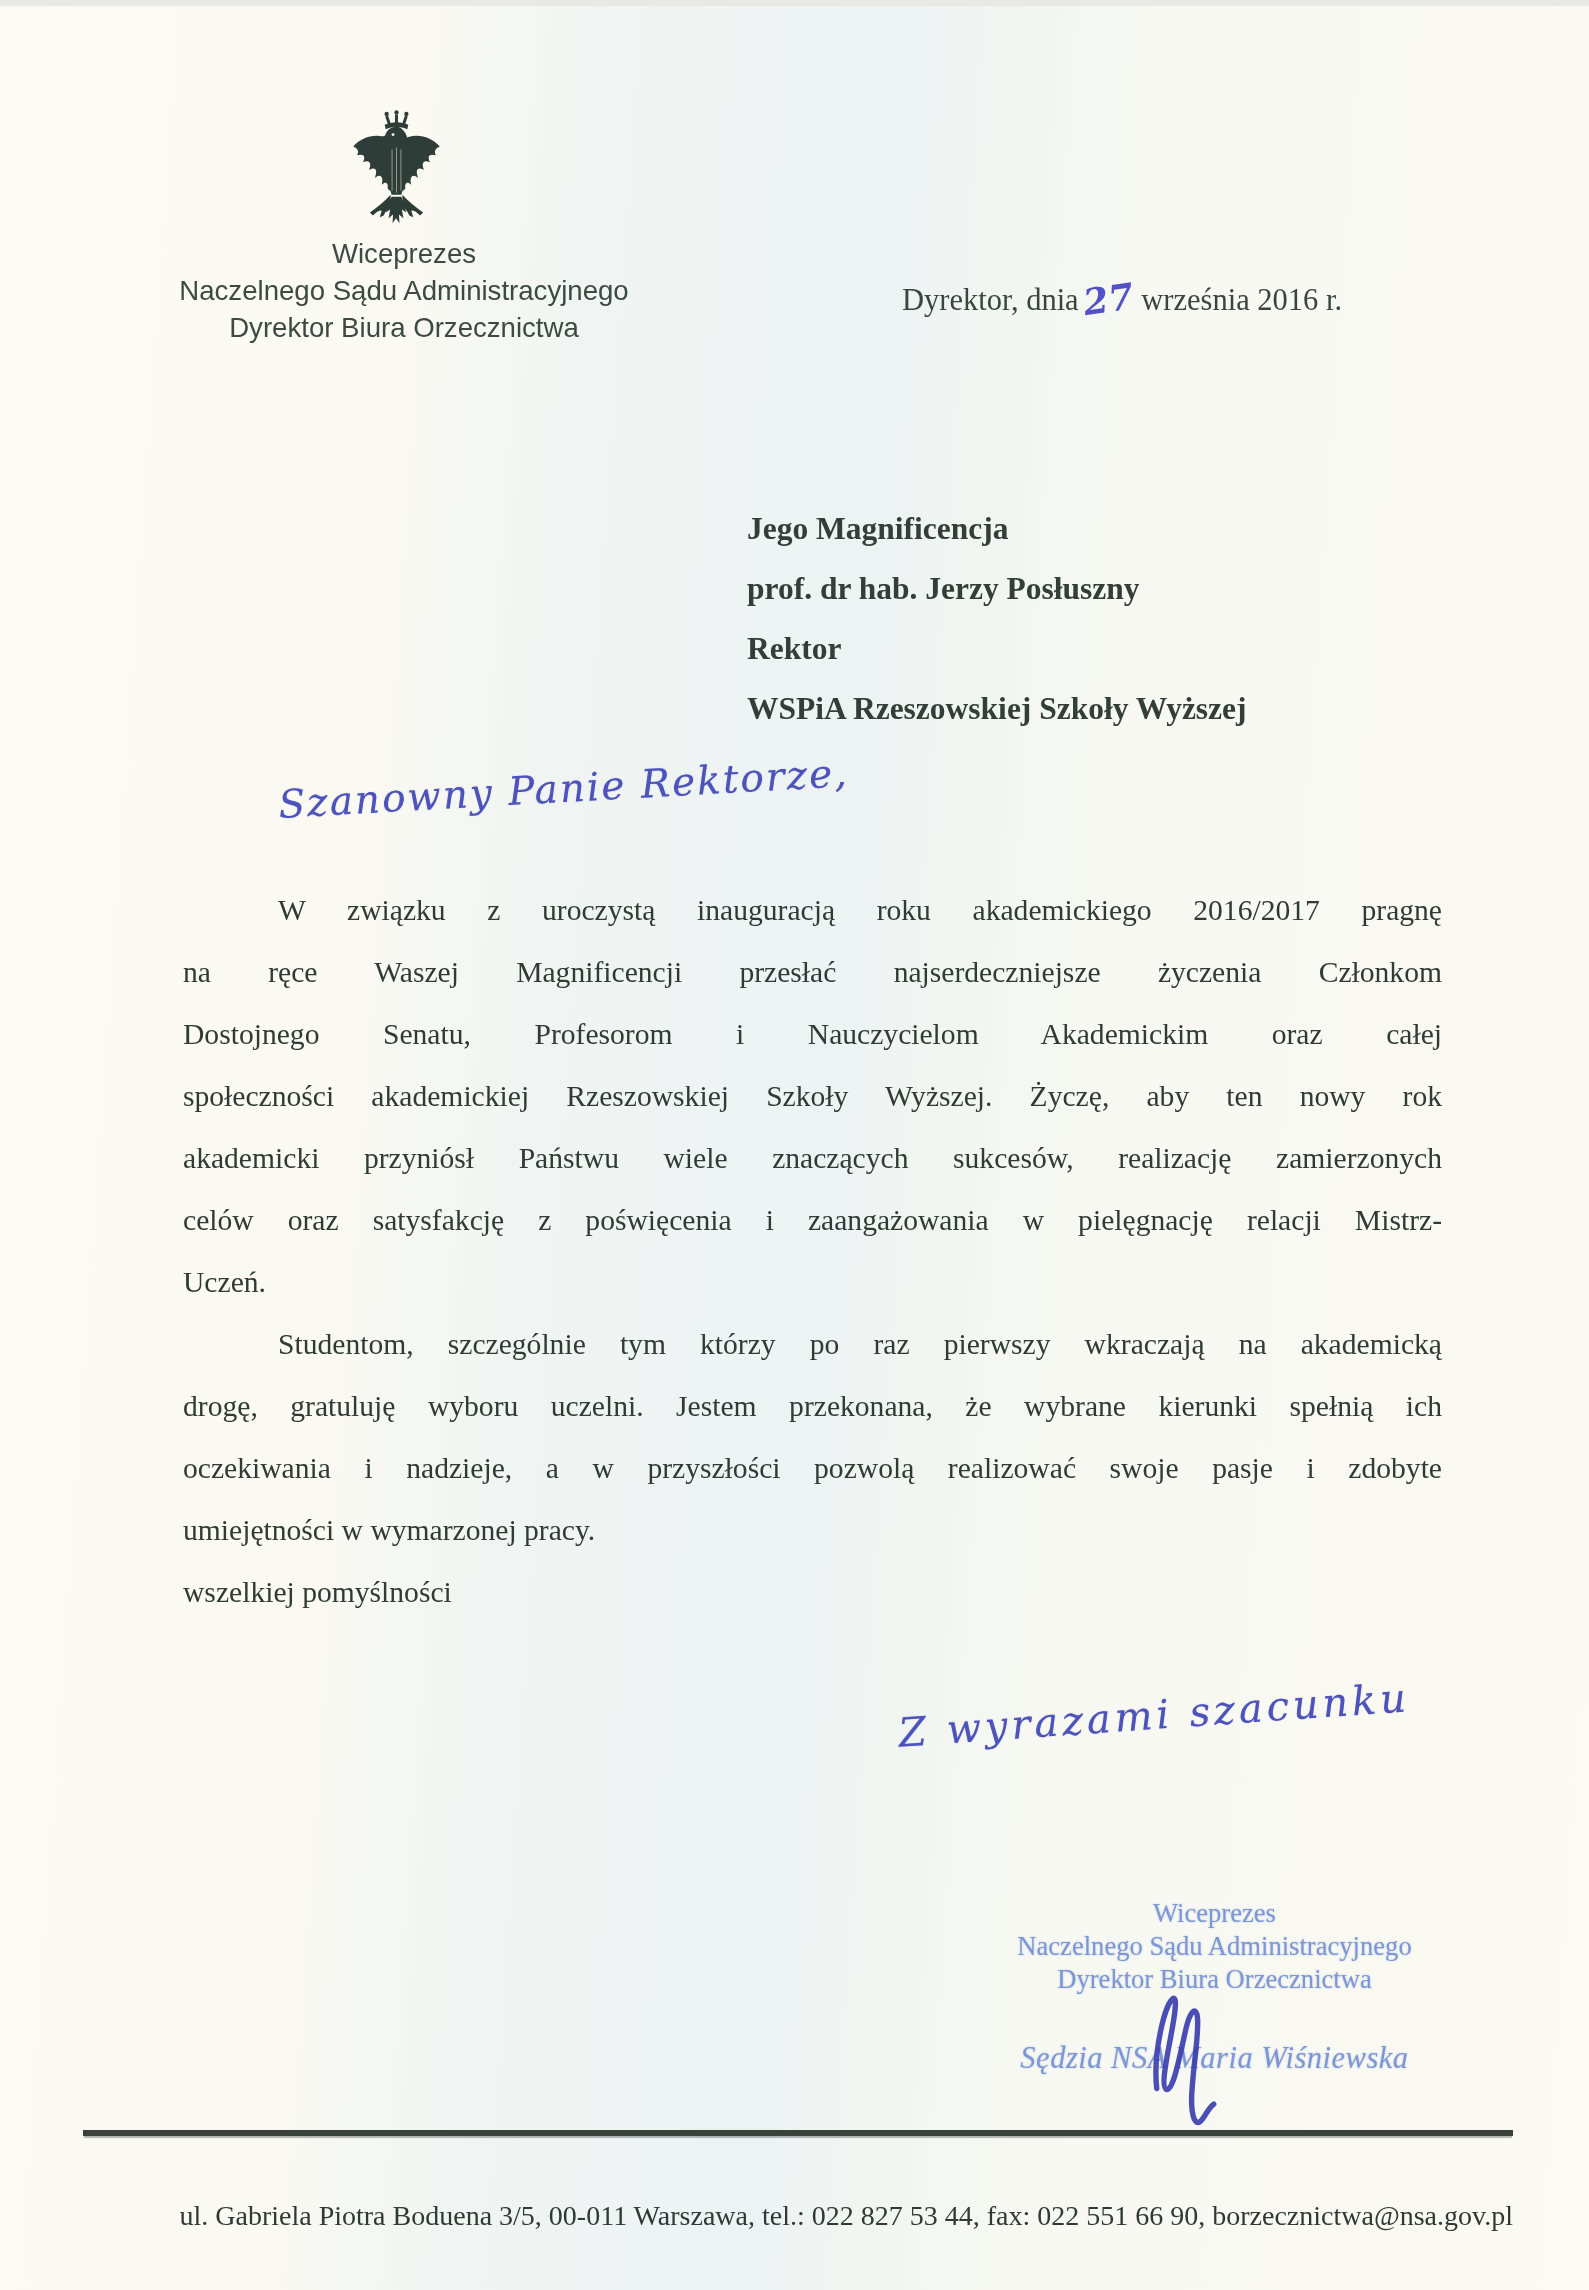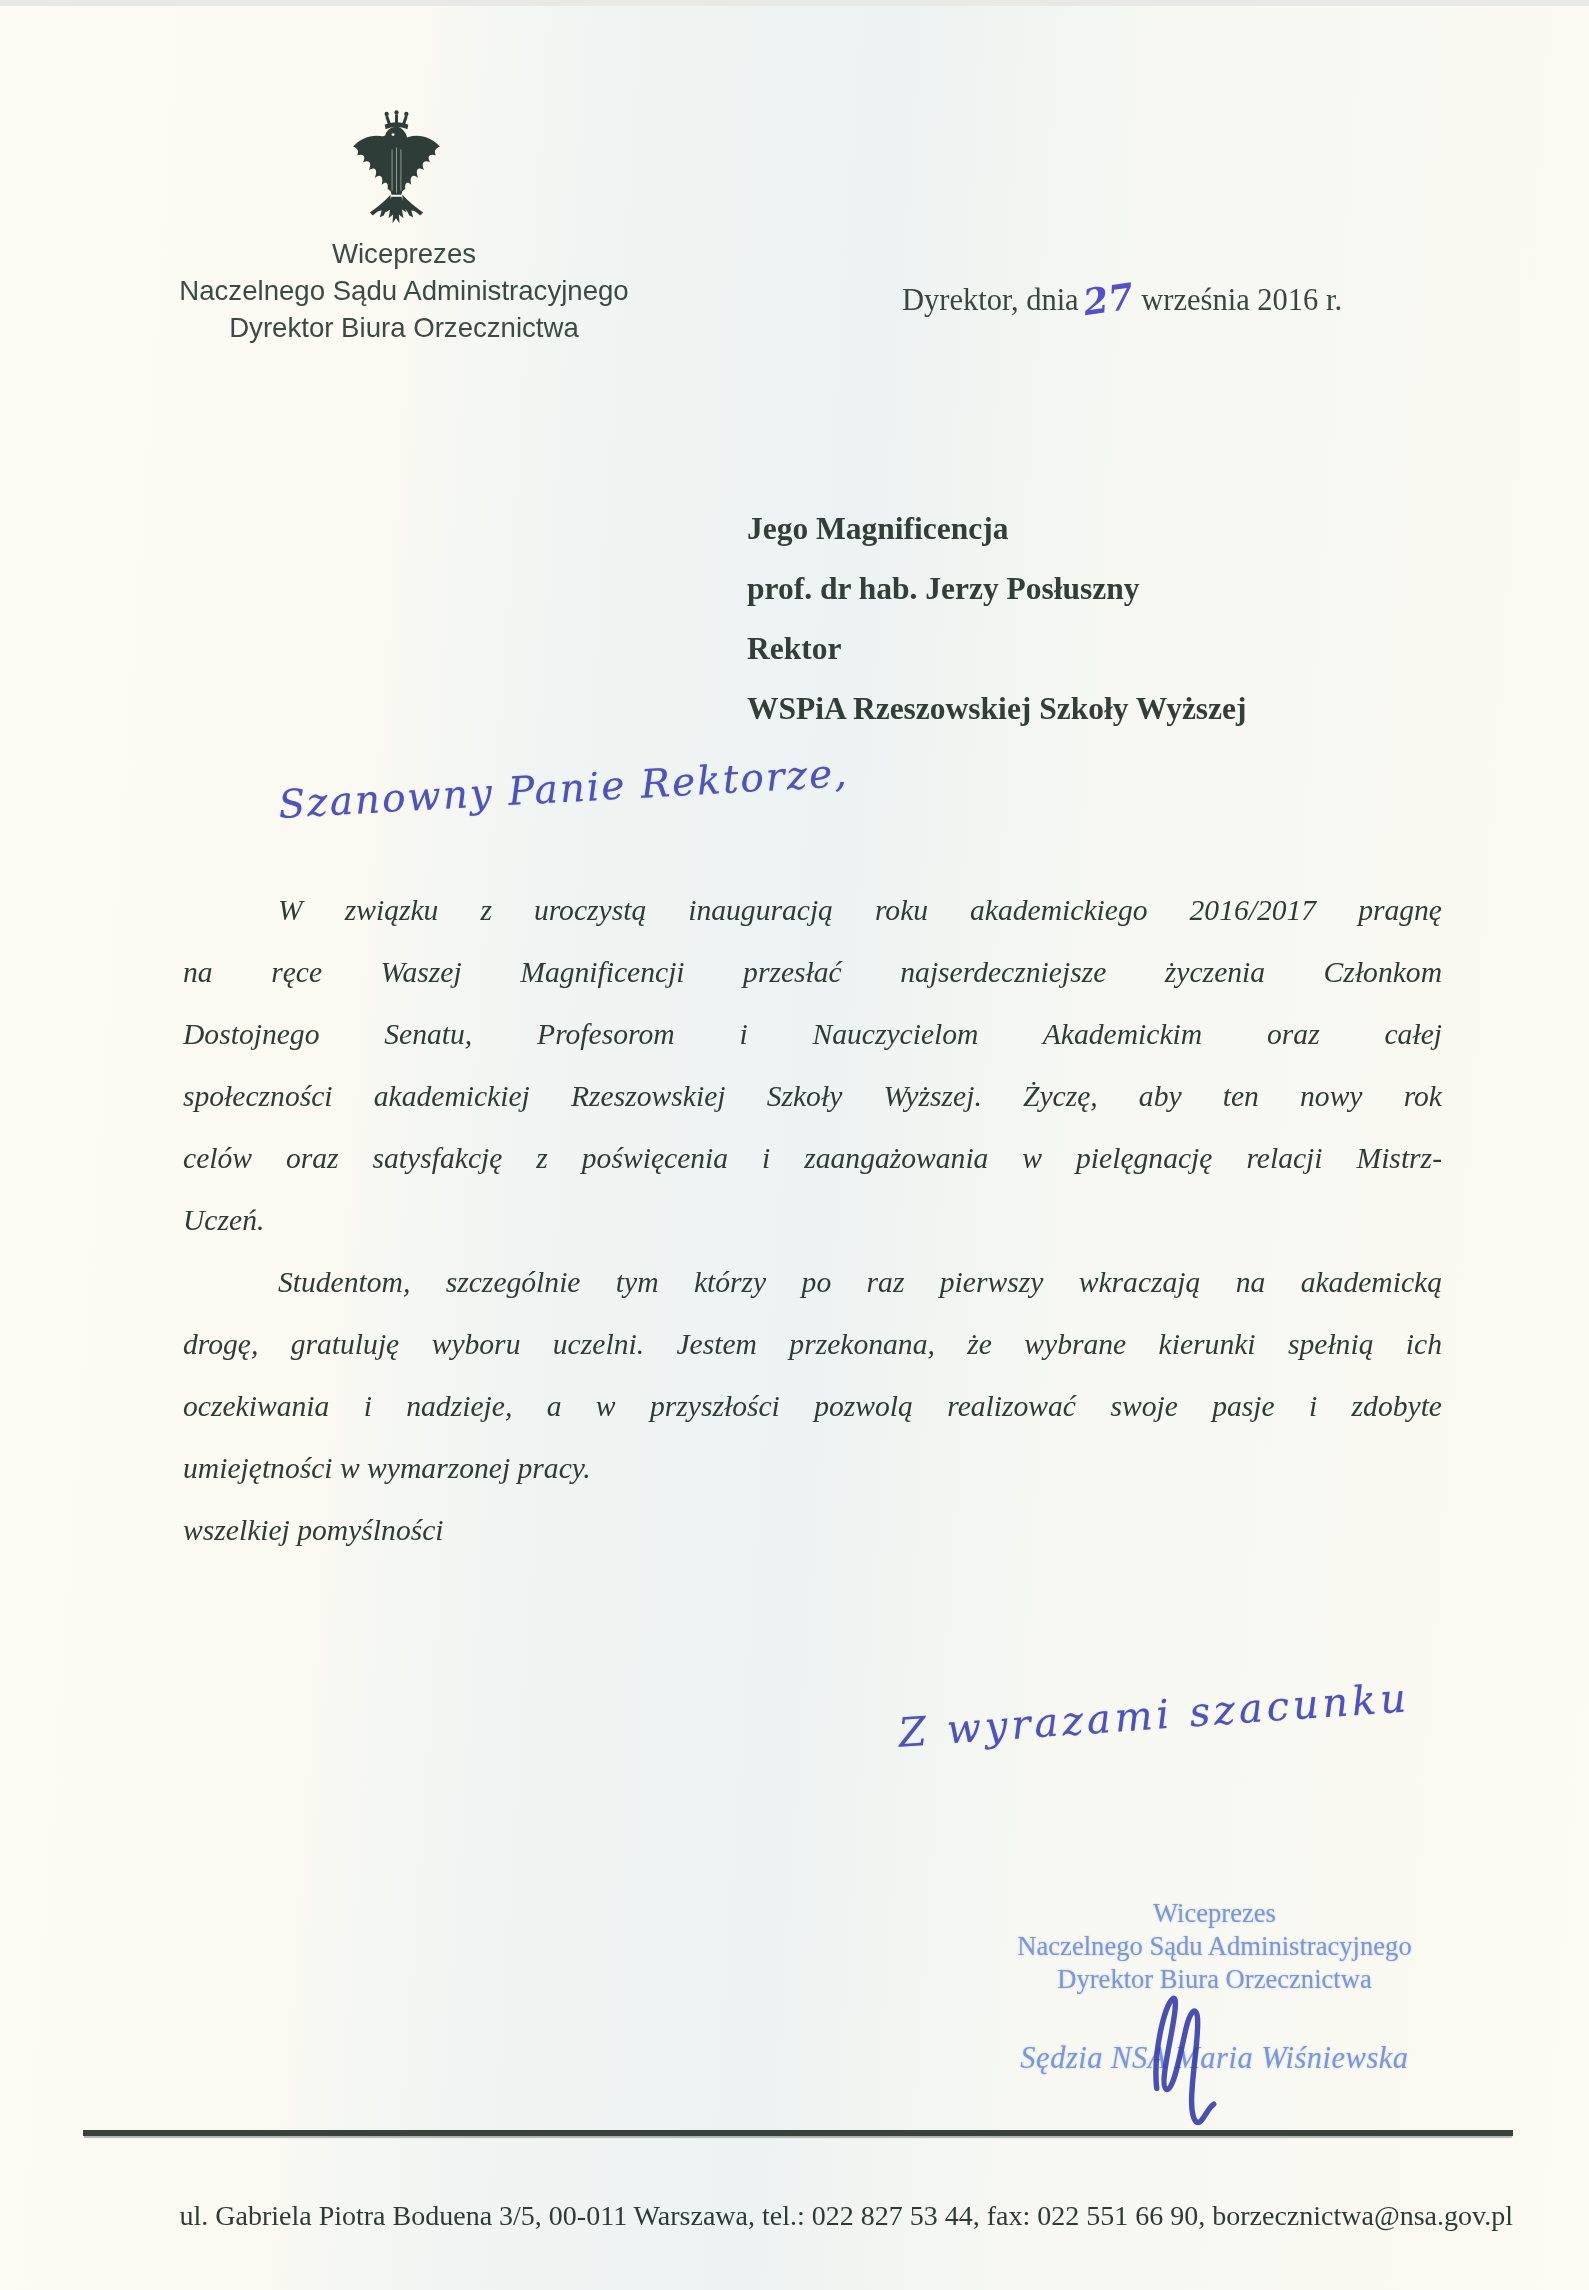--- a/index.html
+++ b/index.html
@@ -61,21 +61,21 @@
     position:absolute;left:898px;top:1686px;
     font-size:40px;letter-spacing:3.9px;
     transform:rotate(-4deg);
   }
 
   
   .body{
     position:absolute;left:183px;top:873px;width:1259px;
     font-size:29.6px;line-height:62px;color:#303b35;
   }
-  .bline{text-align:justify;text-align-last:justify;font-style:italic;}
+  .bline{text-align:justify;text-align-last:justify;}
   .bline.first{text-indent:95px;}
   .bline.last{text-align-last:left;}
 
   
   .stamp{
     position:absolute;left:1000px;top:1891px;width:429px;
     text-align:center;color:#7d96d6;
     text-shadow:0 0 2px rgba(125,150,214,.55);
   }
   .stamp-line{font-size:26.6px;line-height:33px;white-space:nowrap;}
@@ -142,20 +142,21 @@
   </div>
 
   <div class="hand salutation">Szanowny Panie Rektorze,</div>
 
   <div class="body">
     <div>
       <div class="bline first">W związku z uroczystą inauguracją roku akademickiego 2016/2017 pragnę</div>
       <div class="bline">na ręce Waszej Magnificencji przesłać najserdeczniejsze życzenia Członkom</div>
       <div class="bline">Dostojnego Senatu, Profesorom i Nauczycielom Akademickim oraz całej</div>
       <div class="bline">społeczności akademickiej Rzeszowskiej Szkoły Wyższej. Życzę, aby ten nowy rok</div>
+      <div class="bline">akademicki przyniósł Państwu wiele znaczących sukcesów, realizację zamierzonych</div>
       <div class="bline">celów oraz satysfakcję z poświęcenia i zaangażowania w pielęgnację relacji Mistrz-</div>
       <div class="bline last">Uczeń.</div>
     </div>
     <div>
       <div class="bline first">Studentom, szczególnie tym którzy po raz pierwszy wkraczają na akademicką</div>
       <div class="bline">drogę, gratuluję wyboru uczelni. Jestem przekonana, że wybrane kierunki spełnią ich</div>
       <div class="bline">oczekiwania i nadzieje, a w przyszłości pozwolą realizować swoje pasje i zdobyte</div>
       <div class="bline last">umiejętności w wymarzonej pracy.</div>
     </div>
     <div>

